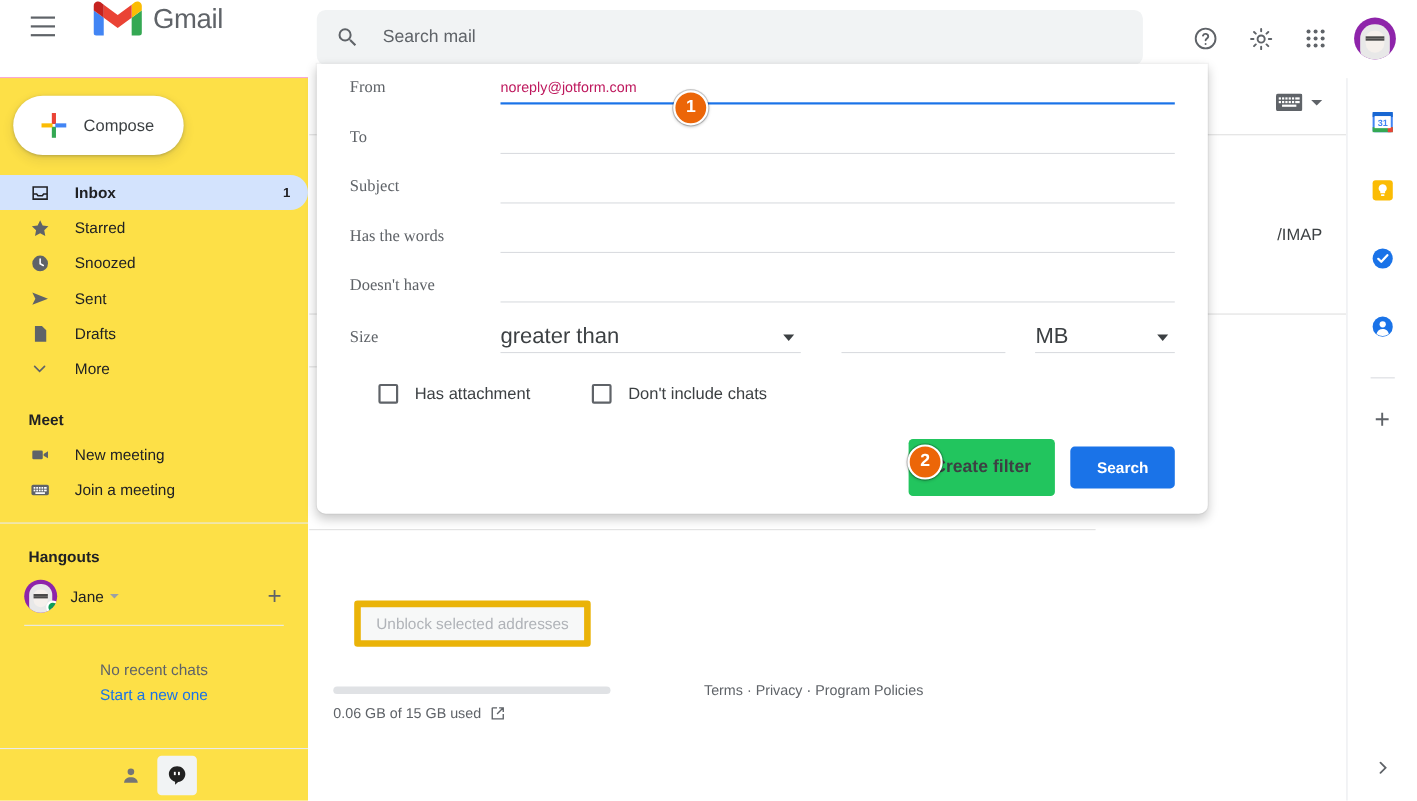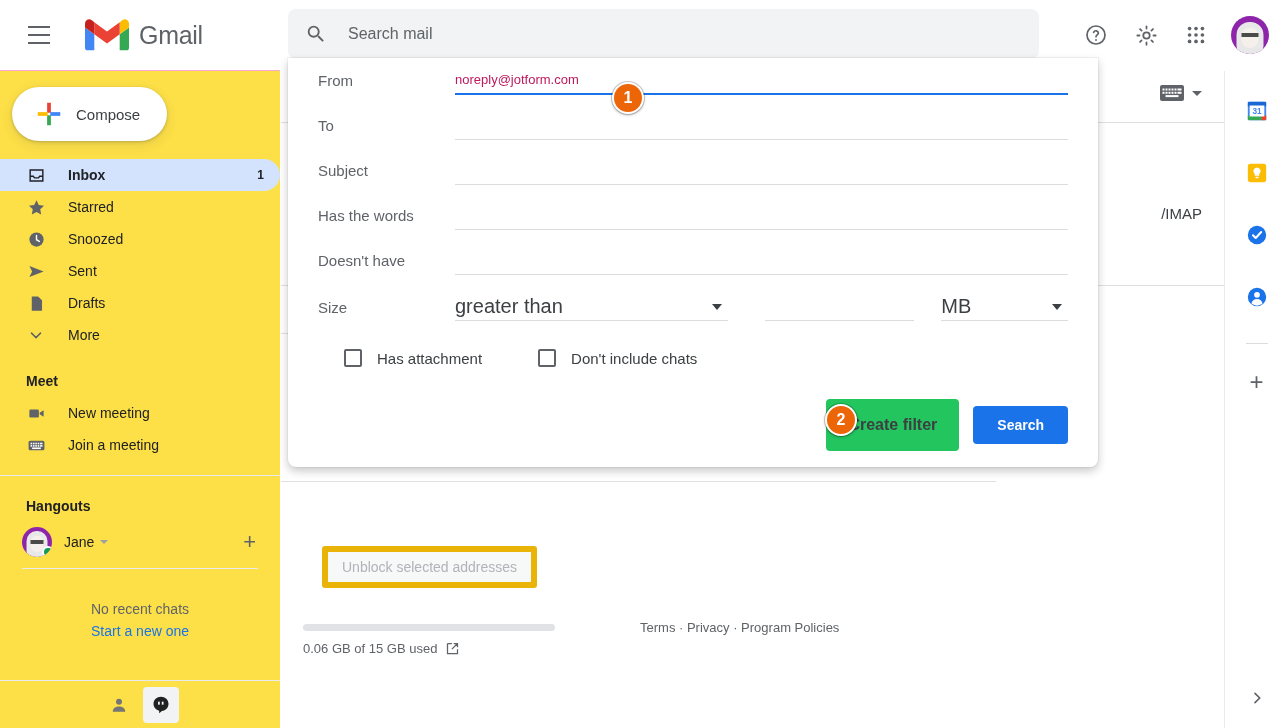--- a/index.html
+++ b/index.html
@@ -9,21 +9,21 @@
     overflow: hidden;
     background: #fff;
     font-family: "Liberation Sans", sans-serif;
     color: #202124;
   }
   #app { position: relative; width: 1288px; height: 728px; }
 
   
   .topbar {
     position: absolute; top: 0; left: 0; width: 1288px; height: 70px;
-    display: flex; align-items: center;
+    display: flex; align-items: flex-start;
   }
   .hamburger {
     width: 48px; height: 48px; margin-left: 15px;
     display: flex; flex-direction: column; justify-content: center; align-items: center;
     border-radius: 50%; cursor: pointer;
   }
   .hamburger span { display: block; width: 22px; height: 2px; background: #5f6368; margin: 3px 0; }
   .logo-wrap { display: flex; align-items: center; margin-left: 22px; }
   .gmail-m { width: 44px; height: 34px; }
   .gmail-word {
@@ -221,21 +221,21 @@
 
   
   .dialog {
     position: absolute; left: 288px; top: 58px; width: 810px; height: 409px;
     background: #fff; border-radius: 0 0 8px 8px;
     box-shadow: 0 4px 10px rgba(0,0,0,.22), 0 0 0 1px rgba(0,0,0,.04);
     z-index: 50; padding: 0 30px;
   }
   .frow { display: flex; align-items: center; height: 45px; }
   .flabel {
-    width: 137px; flex: none; font-size: 15px; color: #5f6368;
+    width: 137px; flex: none; font-size: 15px; color: #5f6368; font-family: Liberation Serif, serif;
   }
   .funder {
     flex: 1; height: 28px; border-bottom: 1px solid #dadce0; position: relative;
   }
   .funder.focused { border-bottom: 2px solid #1a73e8; }
   .funder input {
     width: 100%; height: 26px; border: none; outline: none; background: transparent;
     font-size: 13px; color: #be185d; padding: 0;
     font-family: "Liberation Sans", sans-serif;
   }

